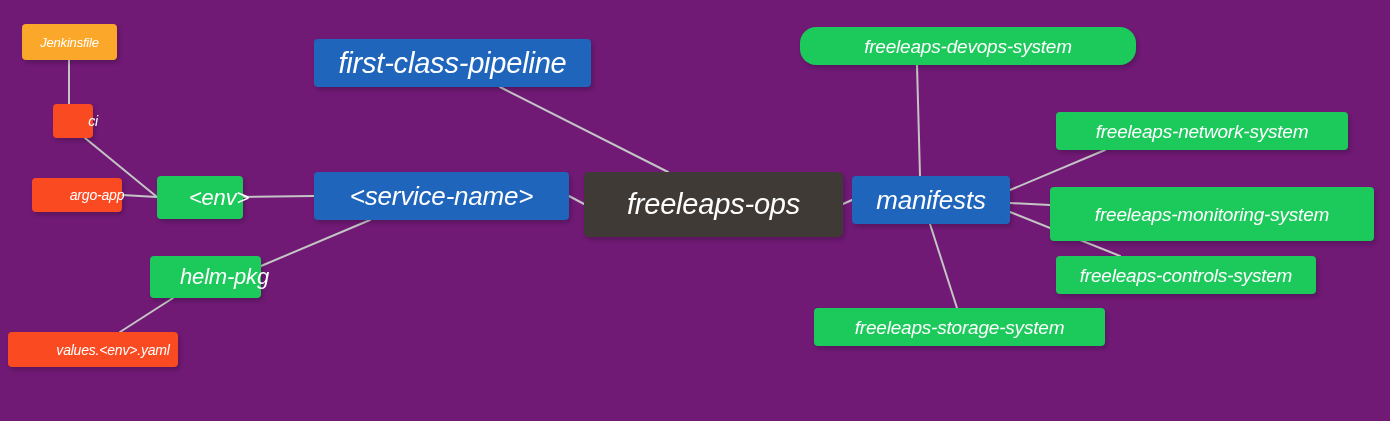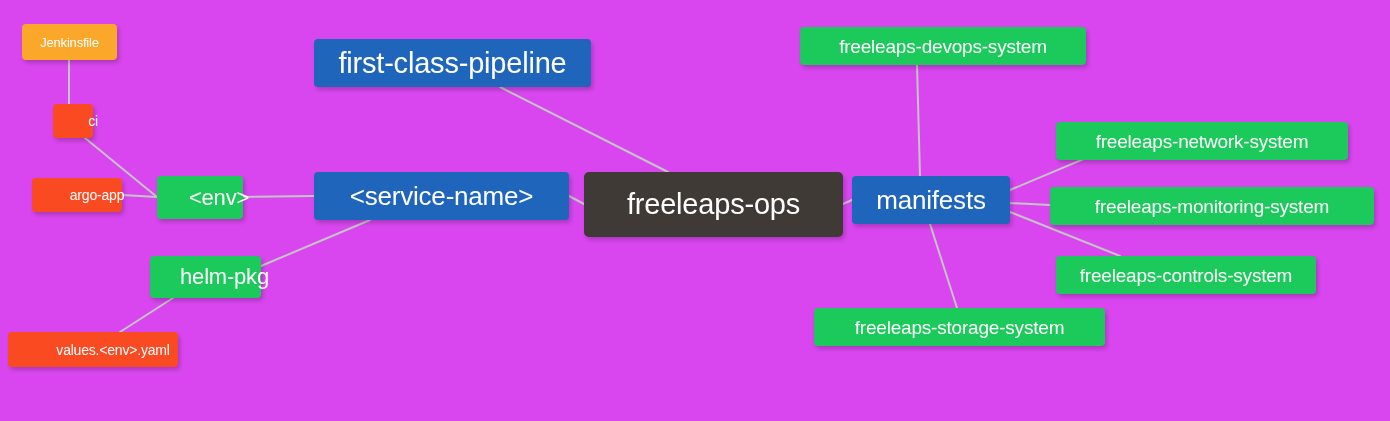--- a/index.html
+++ b/index.html
@@ -4,23 +4,24 @@
 <style>
   html, body {
     margin: 0;
     padding: 0;
     background: #ffffff;
   }
   #canvas {
     position: relative;
     width: 1390px;
     height: 421px;
-    background: #d946ef;
+    background: #701a75;
     overflow: hidden;
     font-family: "Liberation Sans", sans-serif;
+    font-style: italic;
   }
   #edges {
     position: absolute;
     left: 0;
     top: 0;
     width: 1390px;
     height: 421px;
     pointer-events: none;
   }
   .node {
@@ -85,19 +86,19 @@
       <div class="node lvl-orange sz-xxs" style="left: 22px; top: 24px; width: 95px; height: 36px;">Jenkinsfile</div>
       <div class="node lvl-red sz-xs" style="left: 53px; top: 104px; width: 32px; height: 34px;">ci</div>
       <div class="node lvl-red sz-xs" style="left: 32px; top: 178px; width: 90px; height: 34px;">argo-app</div>
       <div class="node lvl-green sz-md" style="left: 157px; top: 176px; width: 86px; height: 43px;">&lt;env&gt;</div>
       <div class="node lvl-green sz-md" style="left: 150px; top: 256px; width: 111px; height: 42px;">helm-pkg</div>
       <div class="node lvl-red sz-xs" style="left: 8px; top: 332px; width: 170px; height: 35px;">values.&lt;env&gt;.yaml</div>
       <div class="node lvl-blue sz-xl" style="left: 314px; top: 39px; width: 277px; height: 48px;">first-class-pipeline</div>
       <div class="node lvl-blue sz-lg" style="left: 314px; top: 172px; width: 255px; height: 48px;">&lt;service-name&gt;</div>
       <div class="node lvl-root sz-xl" style="left: 584px; top: 172px; width: 259px; height: 65px; text-align: center;">freeleaps-ops</div>
       <div class="node lvl-blue sz-lg" style="left: 852px; top: 176px; width: 158px; height: 48px;">manifests</div>
-      <div class="node lvl-green sz-sm" style="left: 800px; top: 27px; width: 286px; height: 38px;">freeleaps-devops-system</div>
-      <div class="node lvl-green sz-sm" style="left: 1056px; top: 112px; width: 292px; height: 38px; margin-top: 10px;">freeleaps-network-system</div>
-      <div class="node lvl-green sz-sm" style="left: 1050px; top: 187px; width: 324px; height: 38px;">freeleaps-monitoring-system</div>
+      <div class="node lvl-green sz-sm" style="left: 800px; top: 27px; width: 336px; height: 38px; border-radius: 16px;">freeleaps-devops-system</div>
+      <div class="node lvl-green sz-sm" style="left: 1056px; top: 112px; width: 292px; height: 38px;">freeleaps-network-system</div>
+      <div class="node lvl-green sz-sm" style="left: 1050px; top: 187px; width: 324px; height: 54px;">freeleaps-monitoring-system</div>
       <div class="node lvl-green sz-sm" style="left: 1056px; top: 256px; width: 260px; height: 38px;">freeleaps-controls-system</div>
       <div class="node lvl-green sz-sm" style="left: 814px; top: 308px; width: 291px; height: 38px;">freeleaps-storage-system</div>
     </div>
 </div>
 
 </body></html>

